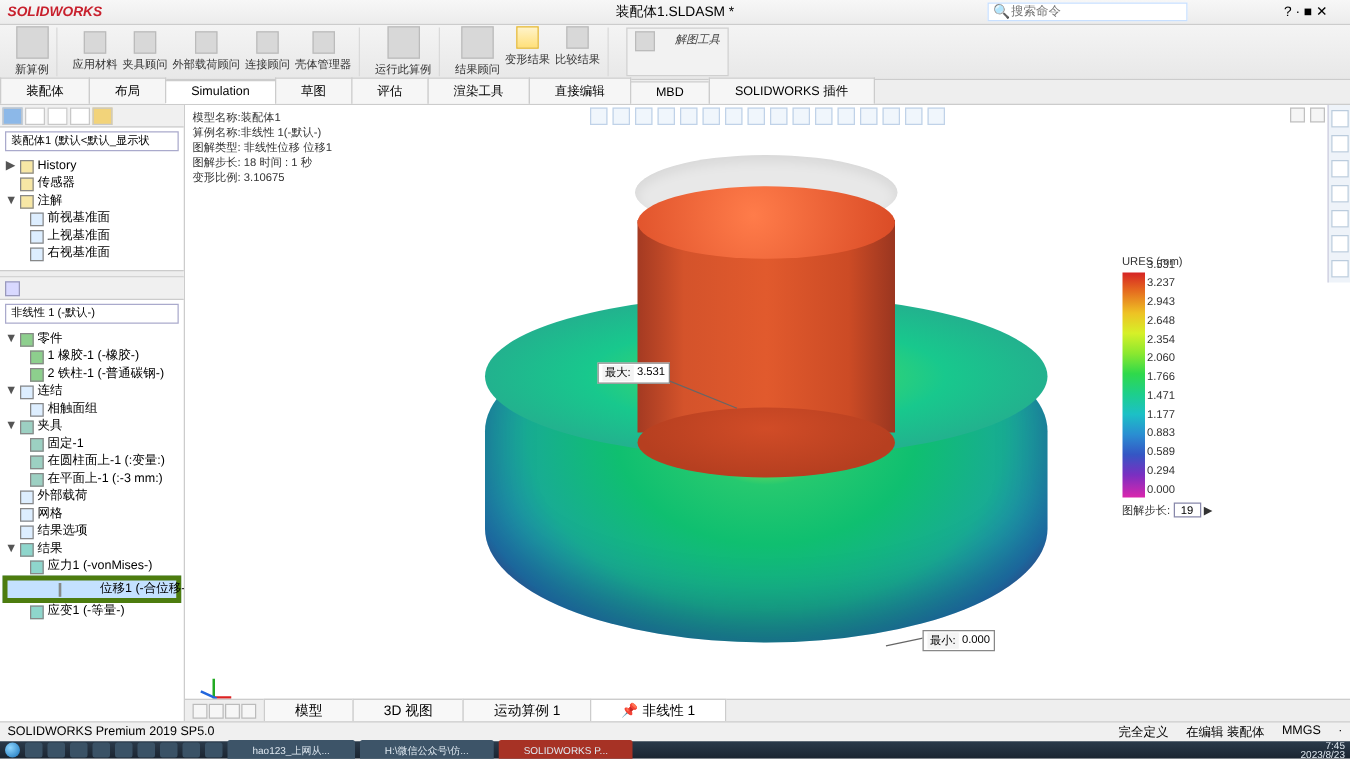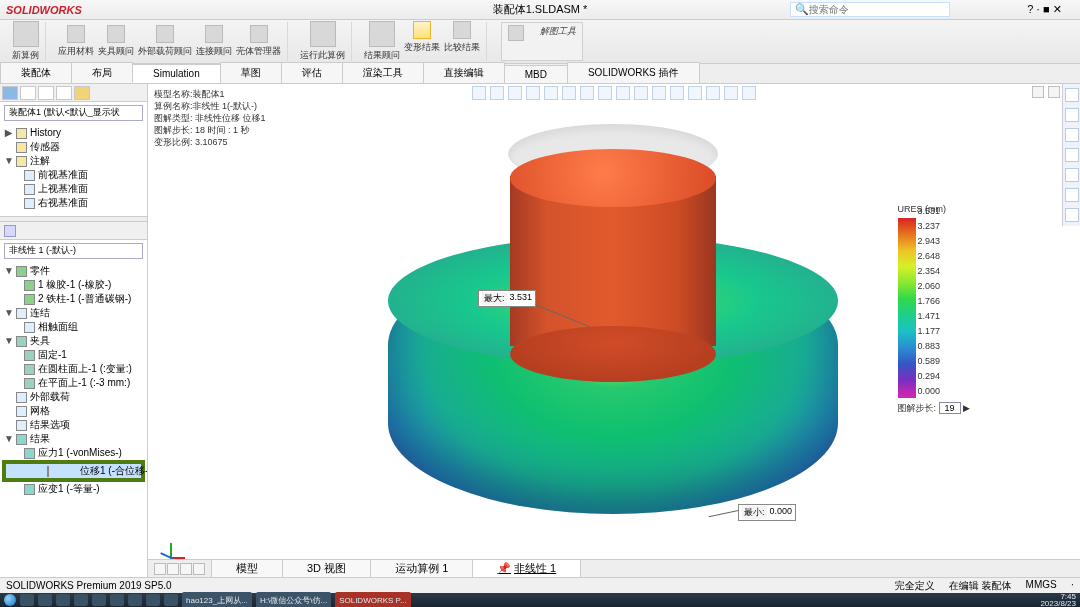--- a/index.html
+++ b/index.html
@@ -116,31 +116,31 @@
   
   .taskpane { position:absolute; top:0; right:0; width:18px; background:#eef3f9; border-left:1px solid #ccd; display:flex; flex-direction:column; gap:6px; padding:4px 2px;}
   .taskpane div { width:14px; height:14px; border:1px solid #bcd; background:#fff;}
 
   
   .modeltabs { height:18px; background:#eee; border-top:1px solid #ccc; display:flex; align-items:center; padding-left:6px;}
   .modeltabs .nav { display:flex; gap:1px; margin-right:6px;}
   .modeltabs .nav span { width:12px; height:12px; border:1px solid #bbb; background:#f6f6f6;}
   .modeltabs .t { padding:1px 24px; border:1px solid #ccc; background:#f8f8f8; margin-right:-1px;}
   .modeltabs .t .pin { color:#c66; margin-right:3px;}
-  .modeltabs .t.active { background:#fff;text-decoration:underline; }
+  .modeltabs .t.active { background:#fff; }
 
   
   .status { position:absolute; bottom:14px; left:0; right:0; height:16px; background:#f0f0f0; border-top:1px solid #ccc; font-size:10px; display:flex; align-items:center; padding:0 6px;}
   .status .right { margin-left:auto; display:flex; gap:14px;}
 
   
   .taskbar { position:absolute; bottom:0; left:0; right:0; height:14px; background:linear-gradient(#2a3a4a,#1a2430); display:flex; align-items:center; gap:4px; padding:0 4px;}
   .taskbar .tb { width:14px; height:12px; background:#3a5266; border-radius:2px;}
   .taskbar .tb.orb { width:12px;height:12px;border-radius:6px;background:radial-gradient(circle at 35% 35%,#8fd6ff,#1571b8);}
-  .taskbar .long { flex:0 0 auto; min-width:70px; height:17px; background:#3d5468; color:#dfe8f0; font-size:8px; display:flex; align-items:center; padding:0 4px; border-radius:2px;}
+  .taskbar .long { flex:0 0 auto; min-width:70px; height:17px; background:#3d5468; color:#dfe8f0; font-size:8px; display:flex; align-items:center; padding:0 20px; border-radius:2px;}
   .taskbar .long.br { background:#a73225;}
   .taskbar .spacer { flex:1; }
   .taskbar .clock { color:#dfe8f0; font-size:8px; text-align:right; line-height:7px;}
 </style>
 </head>
 <body>
 
 <div class="titlebar">
   <span class="logo"><span>SOLIDWORKS</span></span>
   <span class="doc">装配体1.SLDASM *</span>

